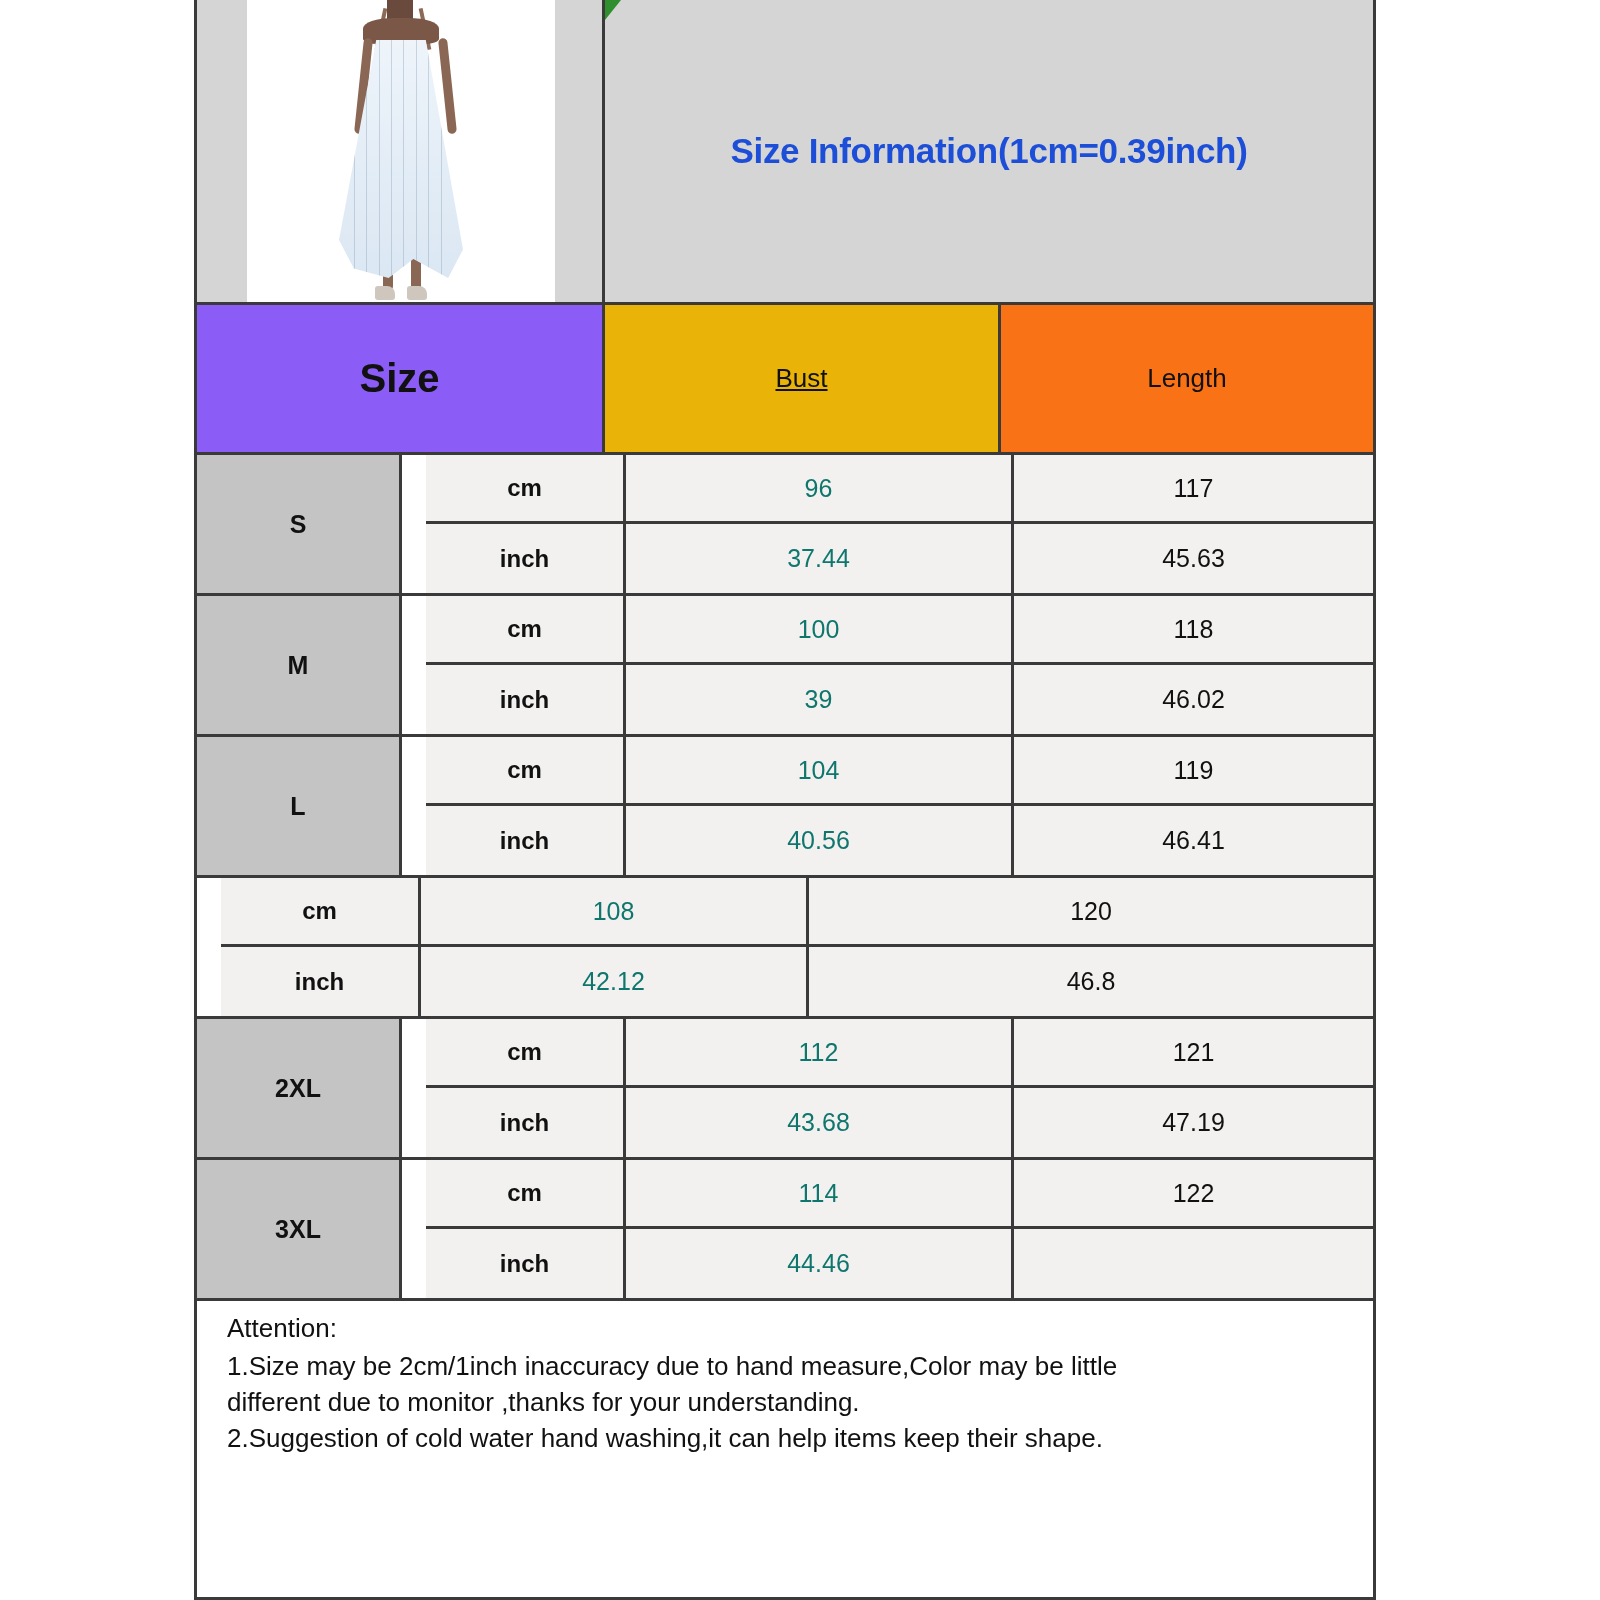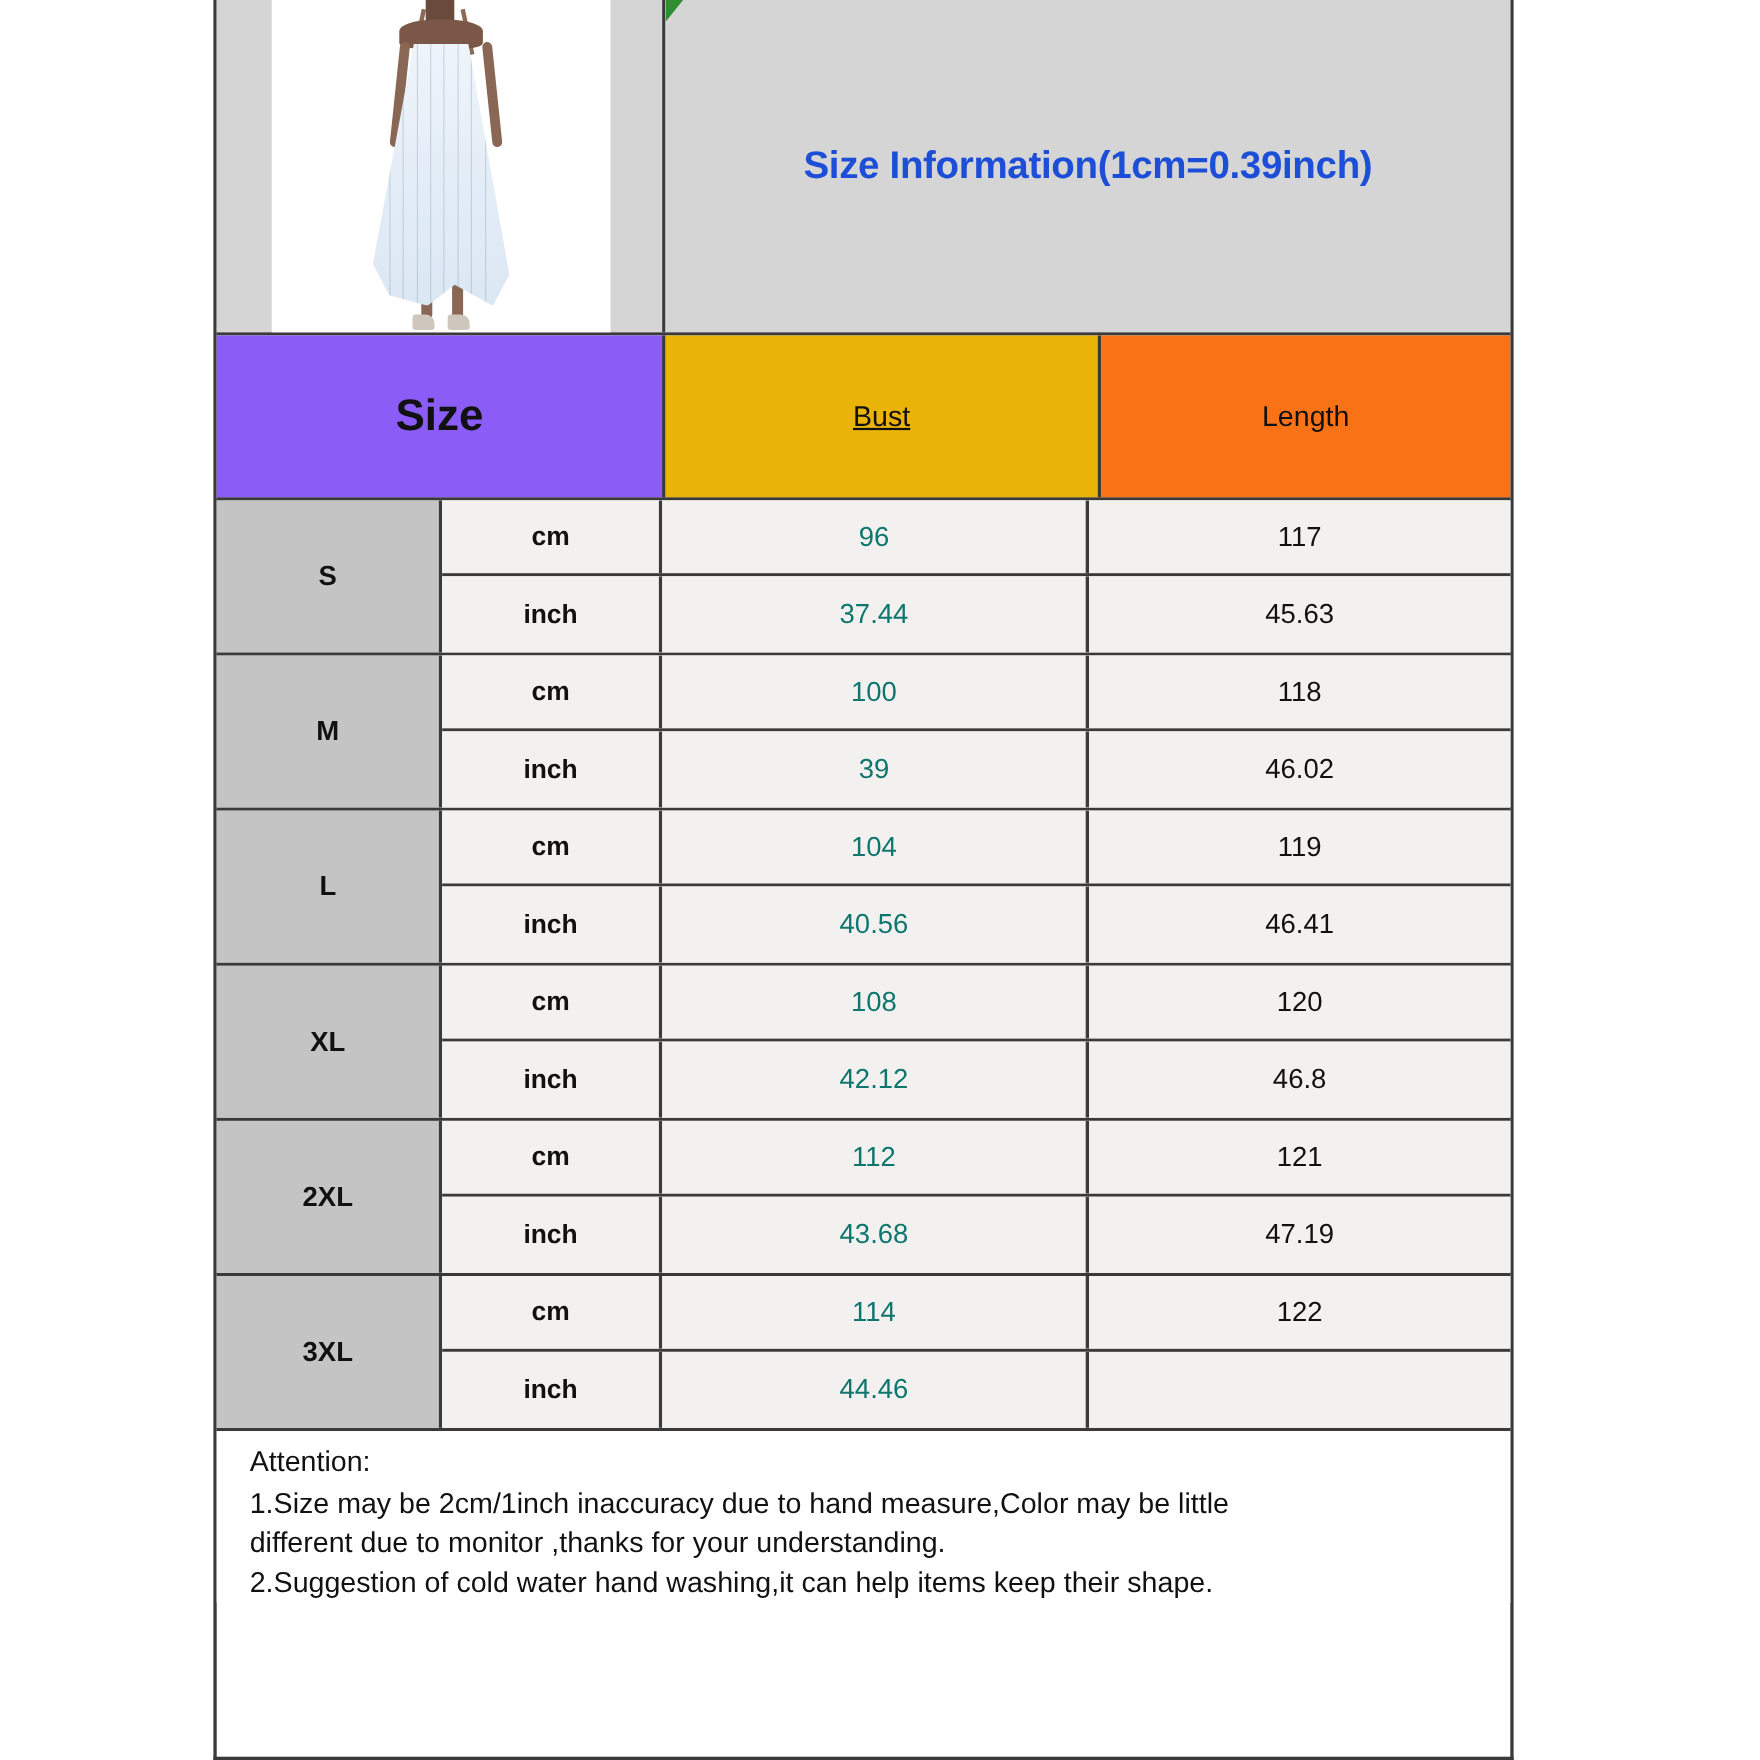--- a/index.html
+++ b/index.html
@@ -194,20 +194,21 @@
     width: 205px;
     background: #c4c4c4;
     border-right: 3px solid #3a3a3a;
     display: flex; align-items: center; justify-content: center;
     font-size: 25px; font-weight: bold; color: #111;
   }
   .group-rows {
     flex: 1;
     display: flex;
     flex-direction: column;
+    padding-left: 24px;
   }
   .unit-row {
     display: flex;
     height: 50%;
     background: #f2f1ef;
   }
   .unit-row.first { border-bottom: 3px solid #3a3a3a; }
   .unit-cell {
     width: 200px;
     border-right: 3px solid #3a3a3a;
@@ -330,21 +331,20 @@
           </div>
           <div class="unit-row">
             <div class="unit-cell">inch</div>
             <div class="val-bust">40.56</div>
             <div class="val-length">46.41</div>
           </div>
         </div>
       </div>
 
       <div class="size-group">
-        <div class="size-label">XL</div>
         <div class="group-rows">
           <div class="unit-row first">
             <div class="unit-cell">cm</div>
             <div class="val-bust">108</div>
             <div class="val-length">120</div>
           </div>
           <div class="unit-row">
             <div class="unit-cell">inch</div>
             <div class="val-bust">42.12</div>
             <div class="val-length">46.8</div>

